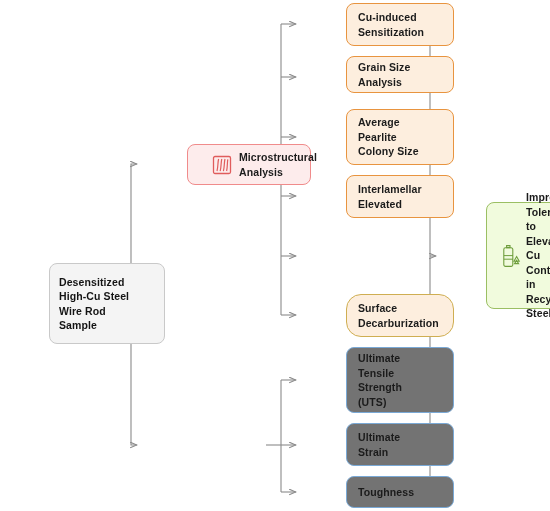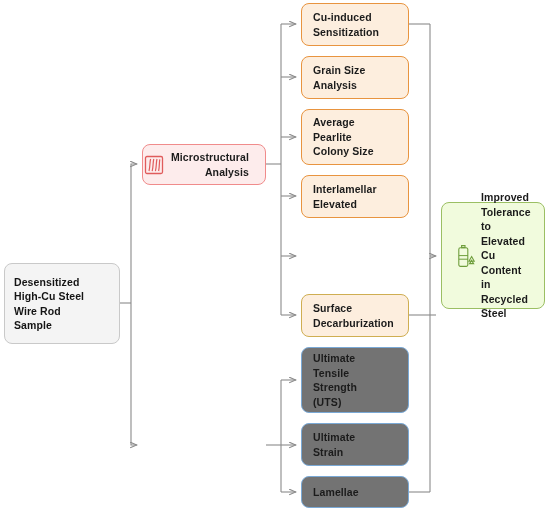--- a/index.html
+++ b/index.html
@@ -1,47 +1,47 @@
 <!DOCTYPE html>
 <html><head>
 <meta charset="utf-8">
 <style>
   html,body{margin:0;padding:0;background:#ffffff;}
   body{width:550px;height:511px;font-family:"Liberation Sans",sans-serif;}
   #canvas{position:relative;width:550px;height:511px;overflow:hidden;background:#fff;}
   svg.edges{position:absolute;left:0;top:0;width:550px;height:511px;pointer-events:none;}
 
   .node{position:absolute;box-sizing:border-box;border-radius:8px;
-        display:flex;align-items:center;border-width:1.4px;border-style:solid;}
+        display:flex;align-items:center;border-width:1.4px;border-style:solid;margin-left:45px;}
   .node .label{font-size:10.5px;font-weight:bold;line-height:14.5px;color:#1b1b1b;
         letter-spacing:.1px;white-space:pre-line;}
 
   
   .n-source{left:4px;top:263px;width:116px;height:81px;background:#f4f4f4;border-color:#c9c9c9;
         padding:8px 9px;}
   .n-source .label{color:#141414;}
 
   
-  .n-cat{padding:0 1px;text-align:right;}
+  .n-cat{padding:0 24px;}
   .n-micro{left:142px;top:144px;width:124px;height:41px;background:#fdecec;border-color:#f08b8b;}
   .n-mech{left:142px;top:425px;width:124px;height:41px;background:#eef1fc;border-color:#8c9ee0;}
   .cat-icon{flex:0 0 auto;width:20px;height:20px;margin-right:7px;display:block;}
 
   
   .leaf{padding:0 11px;}
   .leaf-orange{background:#fdeede;border-color:#e8943f;}
   .leaf-orange.alt{border-color:#cfae52;}
   .leaf-blue{background:#737373;border-color:#7aa9d6;}
 
   .l1{left:301px;top:3px;width:108px;height:43px;}
-  .l2{left:301px;top:56px;width:108px;height:43px;}
+  .l2{left:301px;top:56px;width:108px;height:37px;}
   .l3{left:301px;top:109px;width:108px;height:56px;}
   .l4{left:301px;top:175px;width:108px;height:43px;}
   .l5{left:301px;top:228px;width:108px;height:56px;}
-  .l6{left:301px;top:294px;width:108px;height:43px;}
+  .l6{left:301px;top:294px;width:108px;height:43px;border-radius:15px;}
   .l7{left:301px;top:347px;width:108px;height:66px;}
   .l8{left:301px;top:423px;width:108px;height:43px;}
   .l9{left:301px;top:476px;width:108px;height:32px;}
 
   
   .n-out{left:441px;top:202px;width:104px;height:107px;background:#f1fbdd;border-color:#9bbf63;
         padding:0 12px;}
   .out-icon{flex:0 0 auto;width:22px;height:24px;margin-right:5px;display:block;}
   .n-out .label{line-height:14.5px;}
 </style>
@@ -133,21 +133,21 @@
     <span class="label">Ultimate
 Tensile
 Strength
 (UTS)</span>
   </div>
   <div class="node leaf leaf-blue l8">
     <span class="label">Ultimate
 Strain</span>
   </div>
   <div class="node leaf leaf-blue l9">
-    <span class="label">Lamellae</span>
+    <span class="label">Toughness</span>
   </div>
 
   <div class="node n-out">
     <span class="out-icon">
       <svg viewBox="0 0 22 24" width="22" height="24">
         <path d="M7.6,1.6 h3.4 v2 h-3.4 z" fill="none" stroke="#6f9e3c" stroke-width="1.1"></path>
         <path d="M6.4,3.8 h5.8 a1.6,1.6 0 0 1 1.6,1.6 v15.4 a1.6,1.6 0 0 1 -1.6,1.6 h-5.8 a1.6,1.6 0 0 1 -1.6,-1.6 v-15.4 a1.6,1.6 0 0 1 1.6,-1.6 z" fill="none" stroke="#6f9e3c" stroke-width="1.1"></path>
         <path d="M4.9,11.6 h9.1" stroke="#6f9e3c" stroke-width="1"></path>
         <path d="M4.9,15.2 h9.1" stroke="#6f9e3c" stroke-width="1"></path>
         <path d="M17.6,12.6 l2.6,4.6 h-5.2 z" fill="none" stroke="#6f9e3c" stroke-width="1.1"></path>

